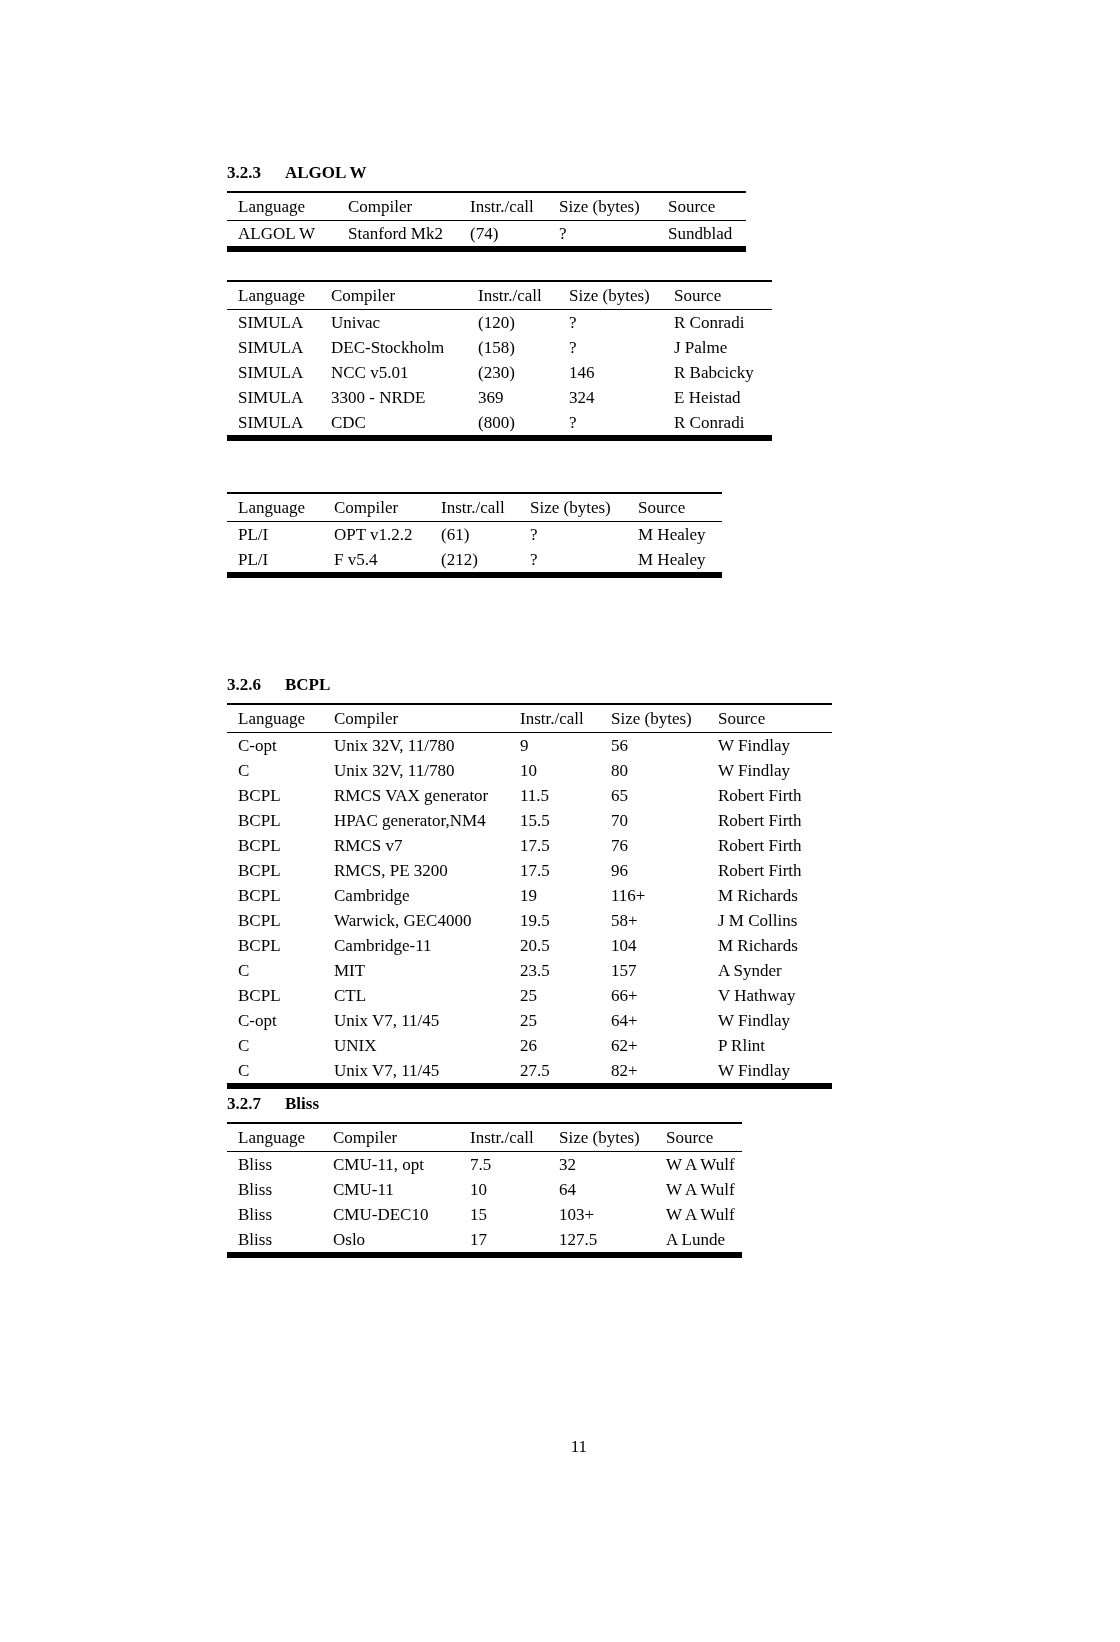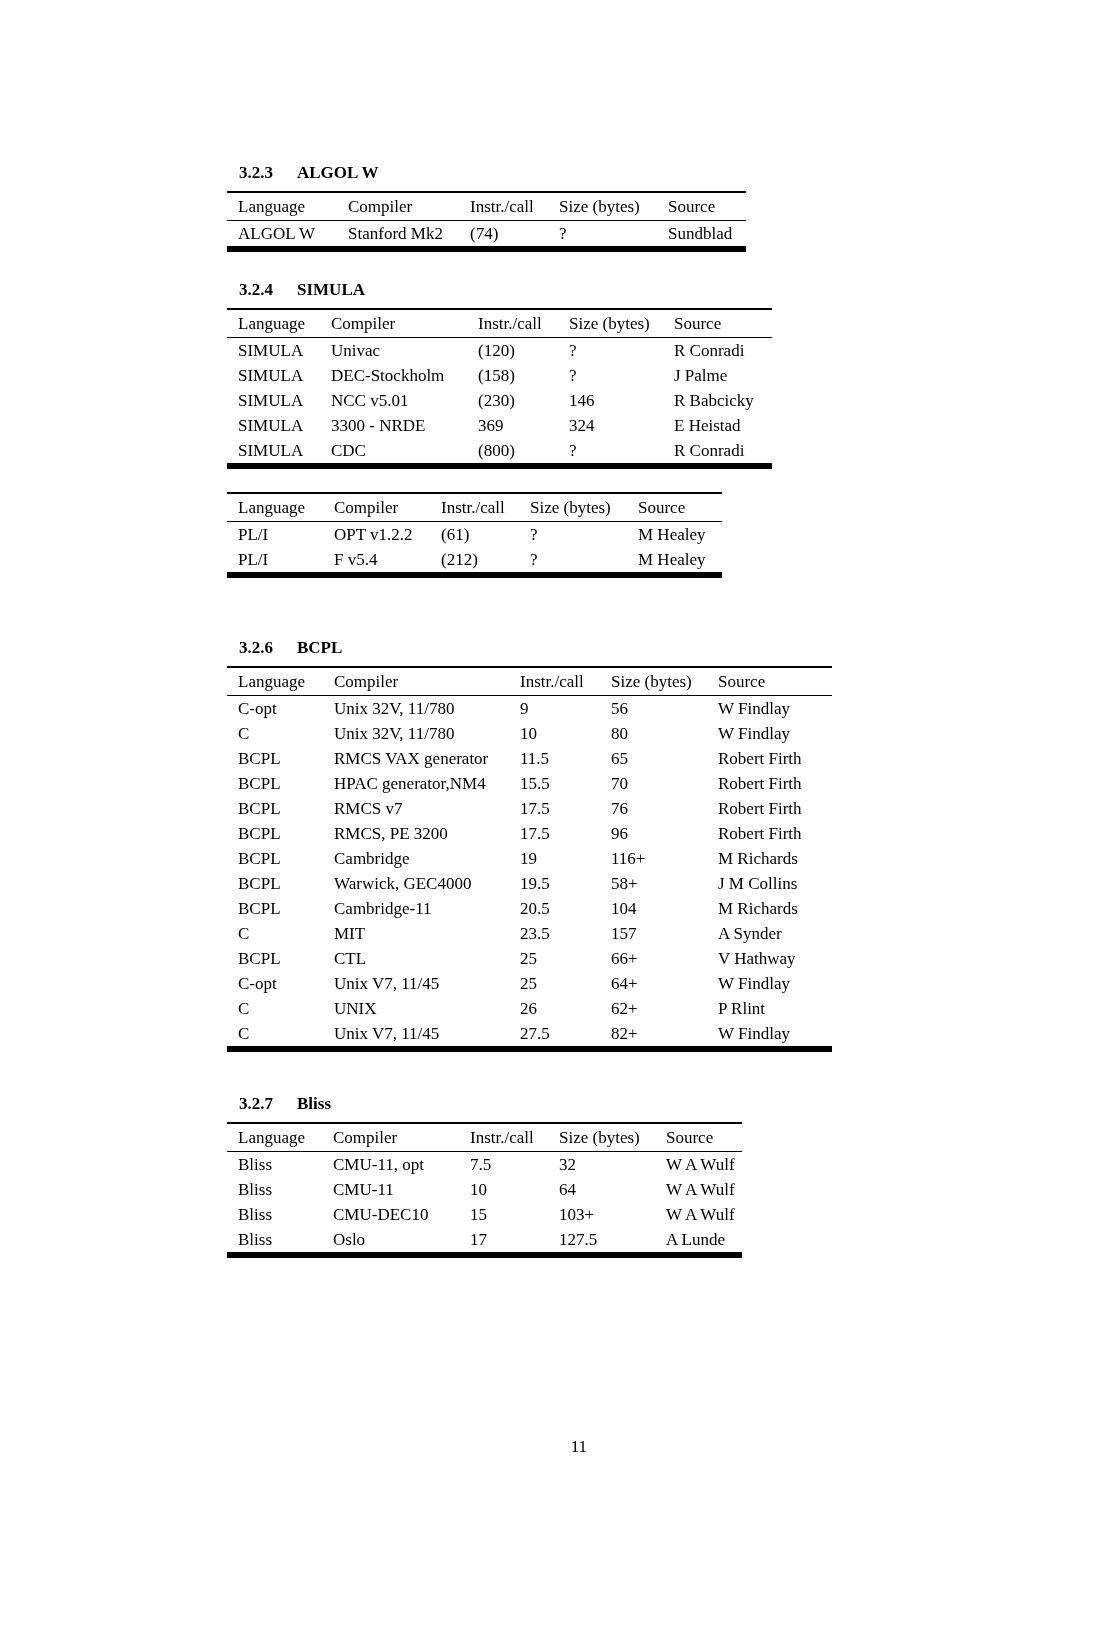--- a/index.html
+++ b/index.html
@@ -7,21 +7,21 @@
     position:relative;
     width:1120px; height:1642px;
     background:#ffffff;
     font-family:"Liberation Serif","DejaVu Serif",serif;
     font-size:17px;
     color:#000000;
     overflow:hidden;
   }
   .section { position:absolute; left:227px; }
   .heading {
-    margin:0 0 8px 12px;
+    margin:0 0 8px 0;
     height:20px; line-height:20px;
     font-size:17px; font-weight:bold;
     white-space:nowrap;
   }
   .sec-num { margin-right:24px; }
   table.t {
     border-collapse:collapse;
     table-layout:fixed;
     border-top:2px solid #000;
     border-bottom:6px solid #000000;
@@ -80,21 +80,20 @@
             <td>Stanford Mk2</td>
             <td>(74)</td>
             <td>?</td>
             <td>Sundblad</td>
           </tr>
         </tbody>
     </table>
   </div>
 
   <div class="section" style="top:280px">
-    <h3 class="heading"><span class="sec-num">3.2.4</span><span class="sec-title">SIMULA</span></h3>
     <table class="t t2">
       <colgroup>
           <col style="width:93px">
           <col style="width:147px">
           <col style="width:91px">
           <col style="width:105px">
           <col style="width:109px">
         </colgroup>
       <thead>
           <tr>
@@ -175,21 +174,21 @@
             <td>PL/I</td>
             <td>F v5.4</td>
             <td>(212)</td>
             <td>?</td>
             <td>M Healey</td>
           </tr>
         </tbody>
     </table>
   </div>
 
-  <div class="section" style="top:638px">
+  <div class="section" style="top:675px">
     <h3 class="heading"><span class="sec-num">3.2.6</span><span class="sec-title">BCPL</span></h3>
     <table class="t t4">
       <colgroup>
           <col style="width:96px">
           <col style="width:186px">
           <col style="width:91px">
           <col style="width:107px">
           <col style="width:125px">
         </colgroup>
       <thead>

